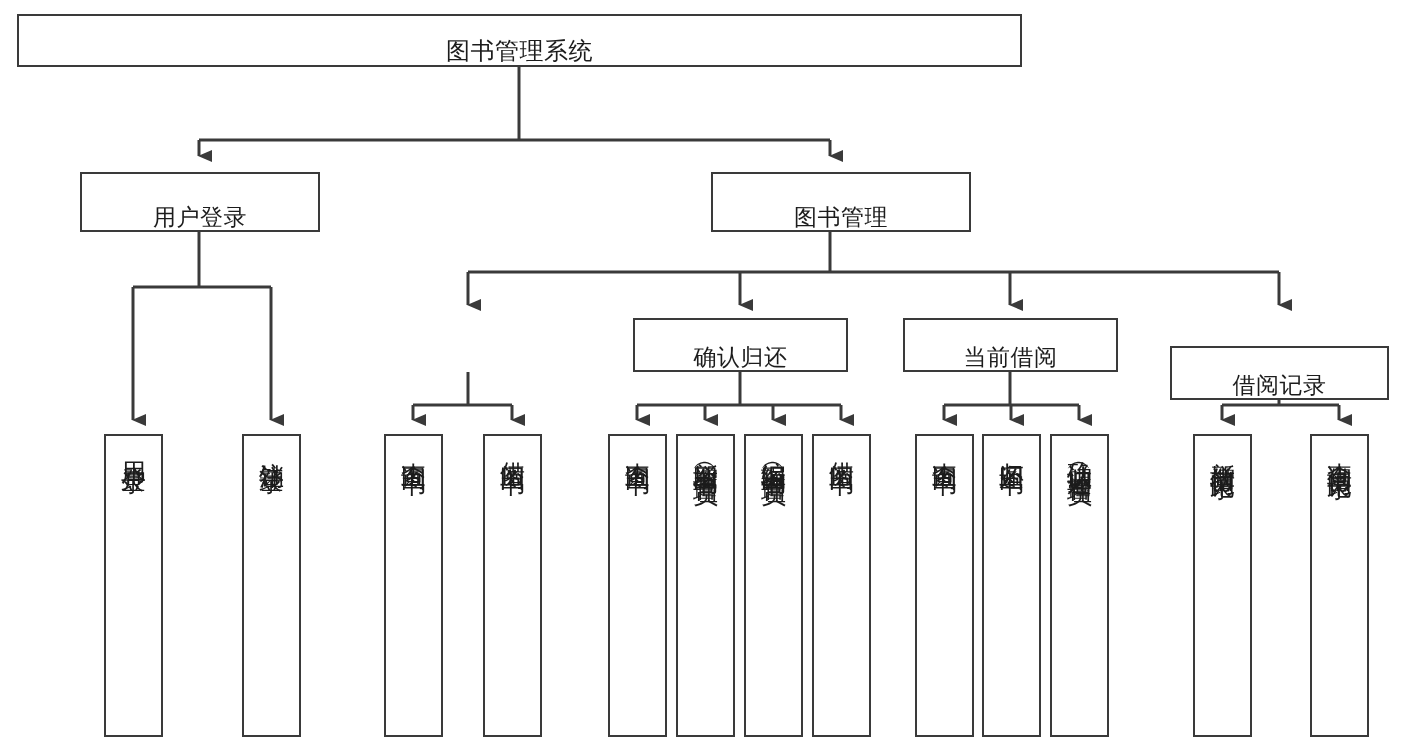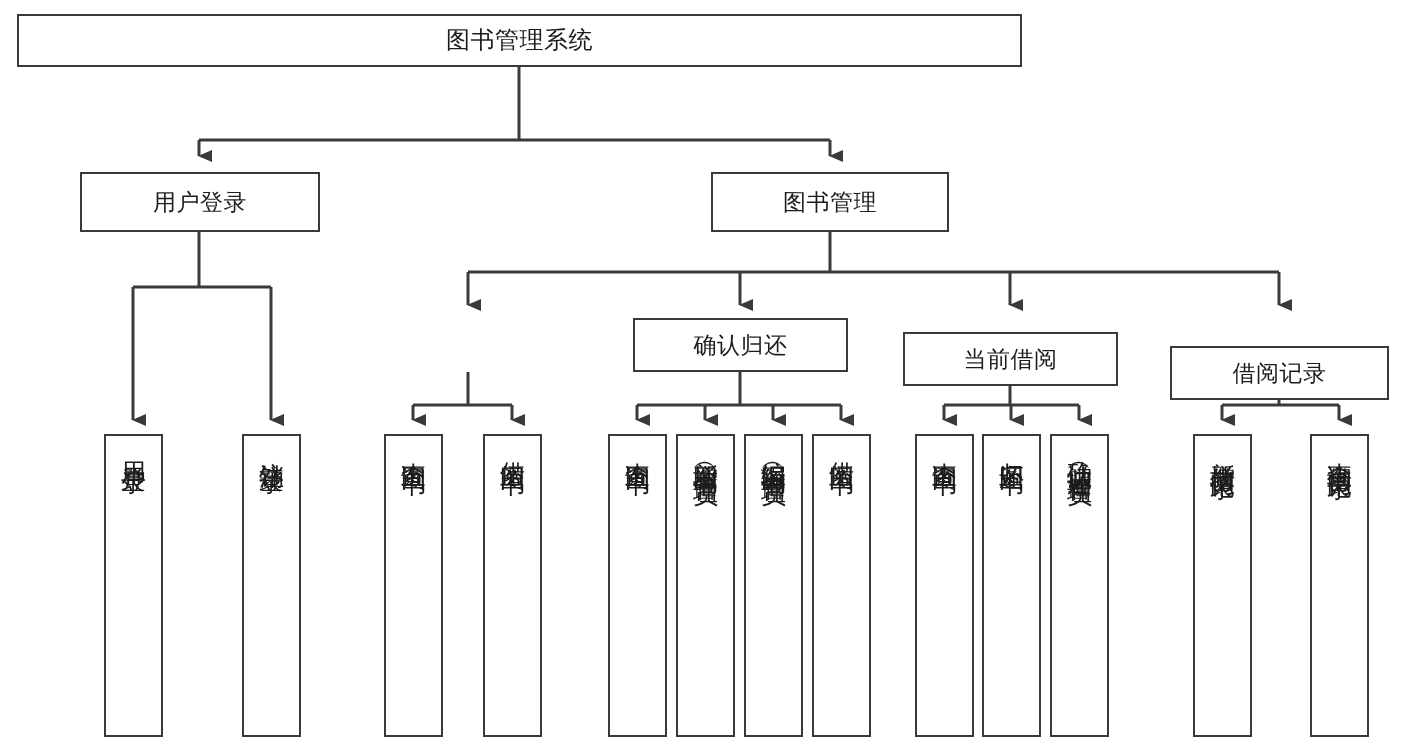--- a/index.html
+++ b/index.html
@@ -28,21 +28,21 @@
     width: 1405px;
     height: 747px;
     pointer-events: none;
   }
   .node {
     position: absolute;
     box-sizing: border-box;
     background: #ffffff;
     border: 2.5px solid #3a3a3a;
     display: flex;
-    align-items: center;
+    align-items: flex-end;
     justify-content: center;
     overflow: hidden;
   }
   .node-label {
     color: #1c1c1c;
     line-height: 1.08;
     text-align: center;
     white-space: nowrap;
     letter-spacing: 0.5px;
   }
@@ -130,28 +130,28 @@
     </g>
   </svg>
 
   <div class="node horizontal root" style="left:17px; top:14px; width:1005px; height:53px;">
     <span class="node-label">图书管理系统</span>
   </div>
 
   <div class="node horizontal" style="left:80px; top:172px; width:240px; height:60px;">
     <span class="node-label">用户登录</span>
   </div>
-  <div class="node horizontal" style="left:711px; top:172px; width:238px; height:60px;">
+  <div class="node horizontal" style="left:711px; top:172px; width:260px; height:60px;">
     <span class="node-label">图书管理</span>
   </div>
 
   <div class="node horizontal" style="left:633px; top:318px; width:215px; height:54px;">
     <span class="node-label">确认归还</span>
   </div>
-  <div class="node horizontal" style="left:903px; top:332px; width:215px; height:54px;">
+  <div class="node horizontal" style="left:903px; top:318px; width:215px; height:54px;">
     <span class="node-label">当前借阅</span>
   </div>
   <div class="node horizontal" style="left:1170px; top:318px; width:219px; height:54px;margin-top:28px;">
     <span class="node-label">借阅记录</span>
   </div>
 
   <div class="node vertical" style="left:104px; top:434px; width:59px; height:303px;">
     <span class="node-label">用户登录</span>
   </div>
   <div class="node vertical" style="left:242px; top:434px; width:59px; height:303px;">

